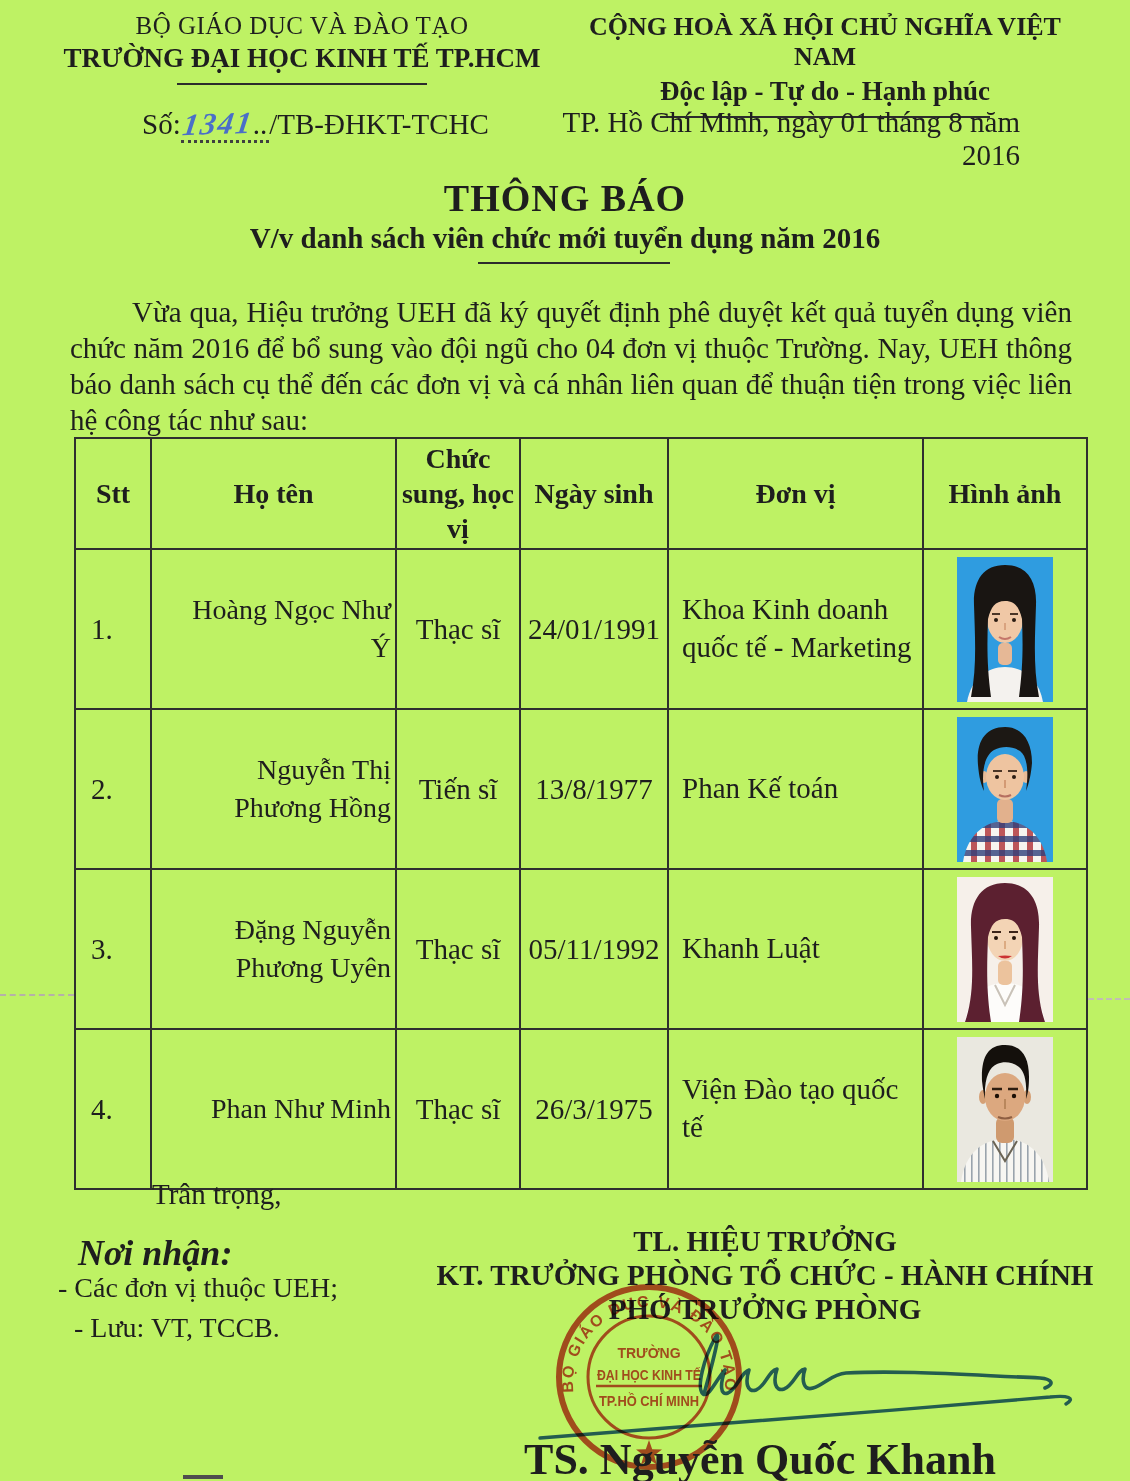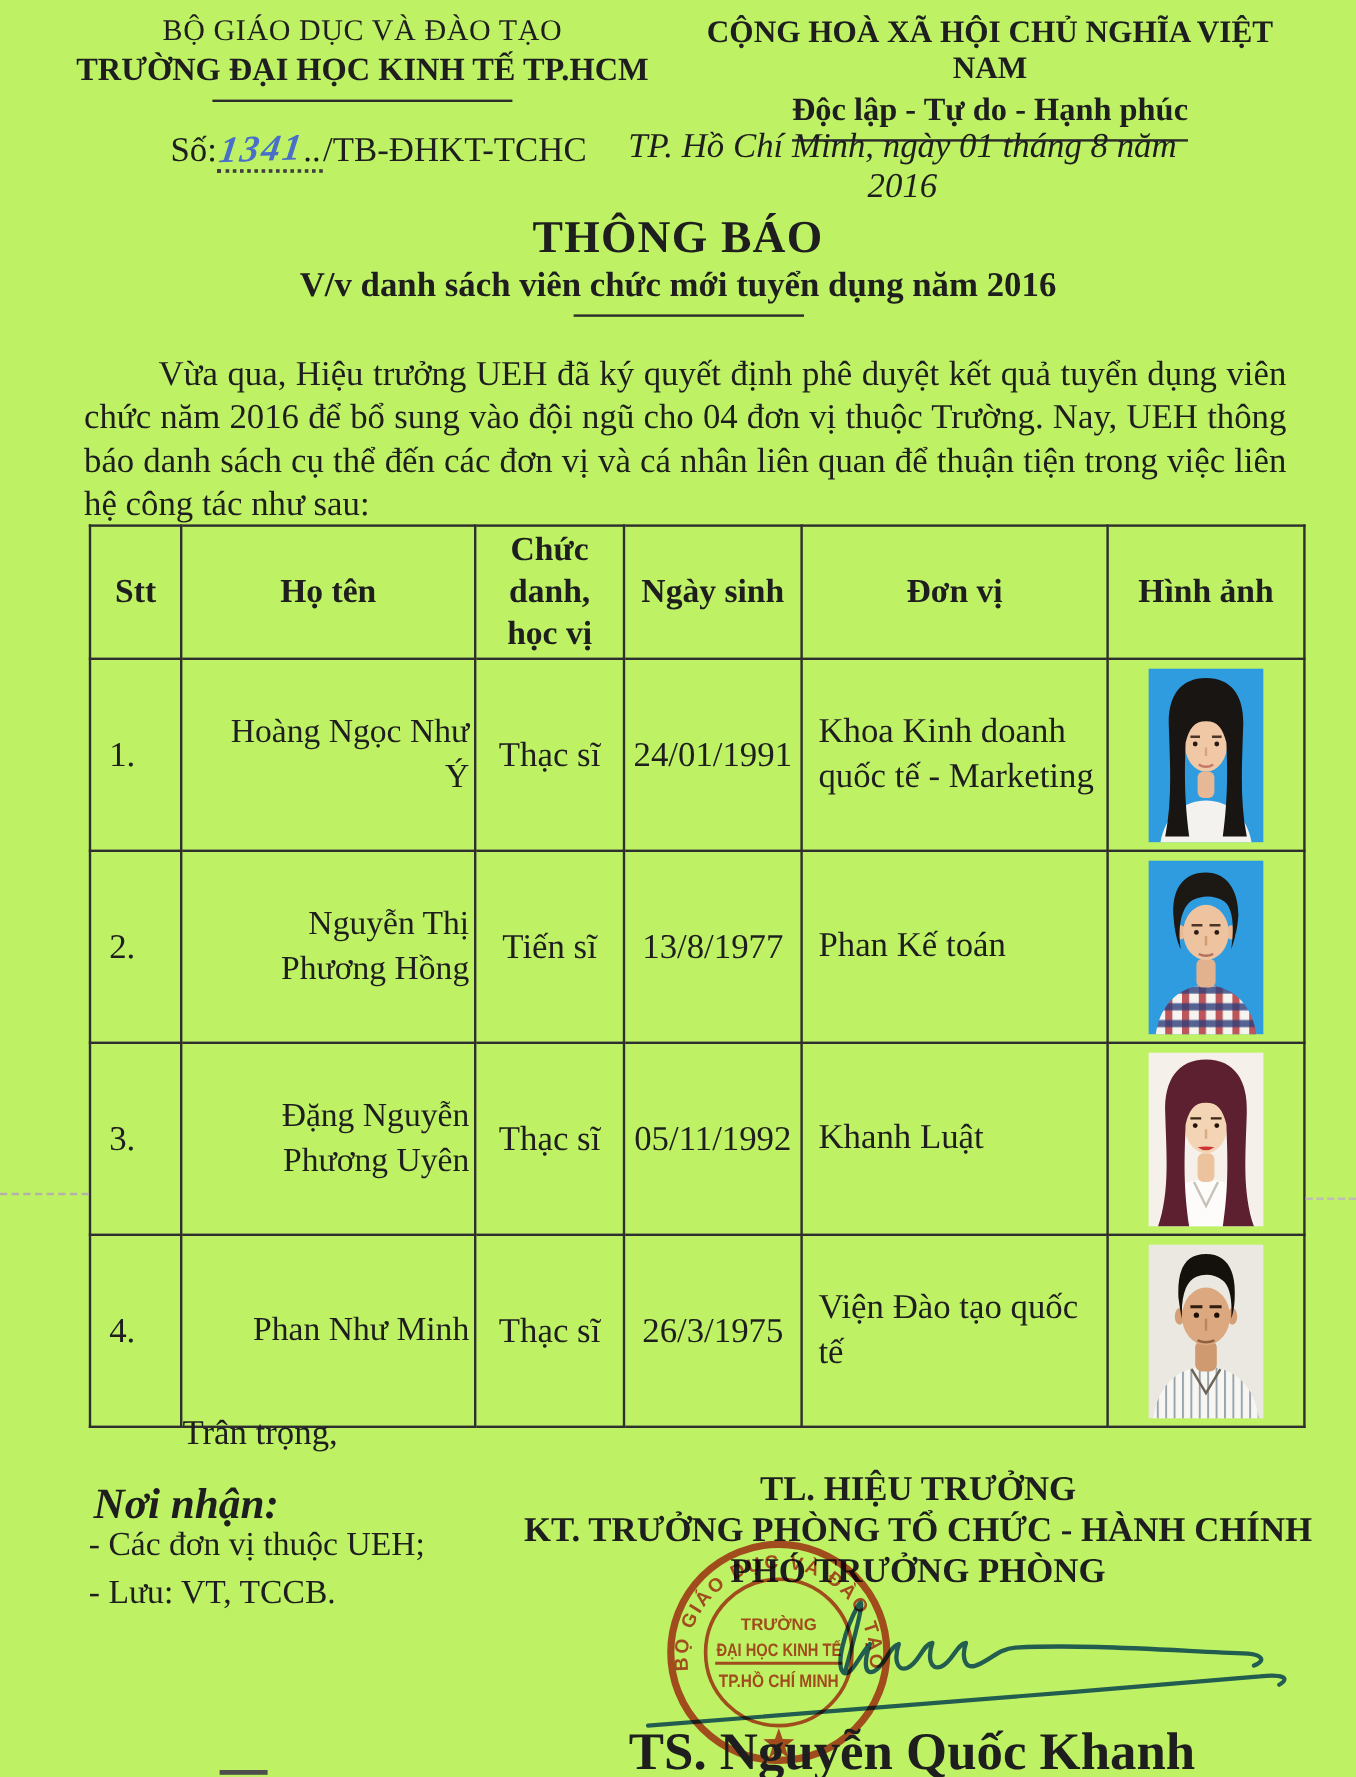--- a/index.html
+++ b/index.html
@@ -17,22 +17,22 @@
   .hdr-right .l2{font-size:27px;font-weight:700;margin-top:4px;}
   .hrule{height:0;border-top:2.5px solid #2c2c2c;margin:9px auto 0;}
   .hrule-left{width:250px;}
   .hrule-right{width:330px;}
   .doc-number{position:absolute;left:142px;top:106px;font-size:29px;}
   .doc-number .hand{
     color:#4a6fc8;font-style:italic;font-weight:700;font-size:31px;
     display:inline-block;transform:skewX(-10deg) rotate(-2deg);letter-spacing:2px;
   }
   .doc-number .dotted{border-bottom:3px dotted #3f3f3f;padding:0 2px;}
-  .place-date{position:absolute;left:512px;top:106px;width:480px;text-align:center;
-    font-style:italic;font-size:29px;}
+  .place-date{position:absolute;left:540px;top:106px;width:480px;text-align:right;
+    font-size:29px;}
   
   .doc-title{position:absolute;left:0;top:176px;width:100%;text-align:center;
     font-size:38px;font-weight:700;letter-spacing:1px;}
   .doc-subject{position:absolute;left:0;top:222px;width:100%;text-align:center;
     font-size:29px;font-weight:700;}
   .subject-rule{position:absolute;left:478px;top:262px;width:192px;height:0;
     border-top:2.5px solid #2c2c2c;}
   
   .body-par{position:absolute;left:70px;top:294px;width:1002px;
     font-size:29px;line-height:36px;text-align:justify;text-indent:62px;}
@@ -45,21 +45,21 @@
   td.c-stt{text-align:left;padding-left:15px;font-size:29px;}
   td.c-name{text-align:right;padding-left:14px;padding-right:4px;font-size:28px;line-height:1.35;}
   td.c-degree{text-align:center;font-size:29px;}
   td.c-dob{text-align:center;font-size:29px;border-radius:19px;}
   td.c-unit{text-align:left;padding-left:13px;padding-right:4px;font-size:29px;line-height:1.3;}
   td.c-photo{text-align:center;padding:0;}
   td.c-photo svg{display:inline-block;vertical-align:middle;}
   
   .closing{position:absolute;left:152px;top:1178px;font-size:29px;}
   .recipients-label{position:absolute;left:78px;top:1232px;font-size:36px;font-weight:700;font-style:italic;}
-  .recipient-1{position:absolute;left:74px;top:1272px;font-size:28px;}
+  .recipient-1{position:absolute;left:58px;top:1272px;font-size:28px;}
   .recipient-2{position:absolute;left:74px;top:1312px;font-size:28px;}
   .sig-titles{position:absolute;left:425px;top:1224px;width:680px;text-align:center;
     font-size:29px;font-weight:700;line-height:34px;}
   .signer-name{position:absolute;left:520px;top:1434px;width:480px;text-align:center;
     font-size:44px;font-weight:700;}
   .stamp-svg{position:absolute;left:538px;top:1282px;mix-blend-mode:multiply;opacity:.88;}
   .sign-svg{position:absolute;left:498px;top:1312px;mix-blend-mode:multiply;}
   
   .fold-left{position:absolute;left:0;top:994px;width:74px;height:0;border-top:2px dashed #b6b1a8;}
   .fold-right{position:absolute;left:1088px;top:998px;width:42px;height:0;border-top:2px dashed #c2bdb4;}
@@ -99,21 +99,21 @@
           <col style="width:245px">
           <col style="width:124px">
         <col style="width:148px">
           <col style="width:255px">
           <col style="width:164px">
       </colgroup>
       <tbody>
           <tr>
         <th>Stt</th>
         <th>Họ tên</th>
-        <th>Chức danh, học vị</th>
+        <th>Chức sung, học vị</th>
         <th>Ngày sinh</th>
         <th>Đơn vị</th>
         <th>Hình ảnh</th>
       </tr>
 
       <tr class="data-row">
         <td class="c-stt">1.</td>
         <td class="c-name">Hoàng Ngọc Như Ý</td>
         <td class="c-degree">Thạc sĩ</td>
         <td class="c-dob">24/01/1991</td>

